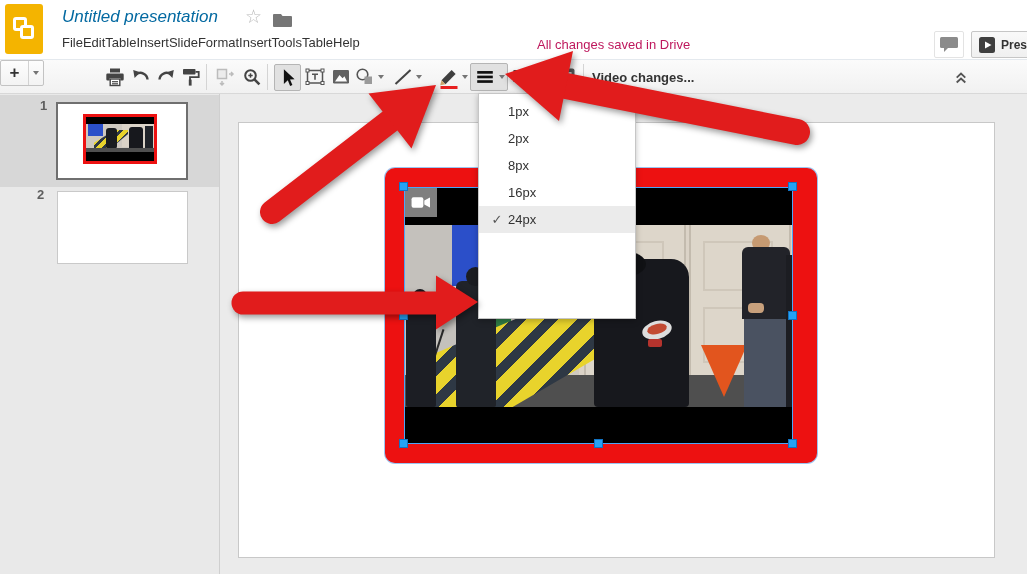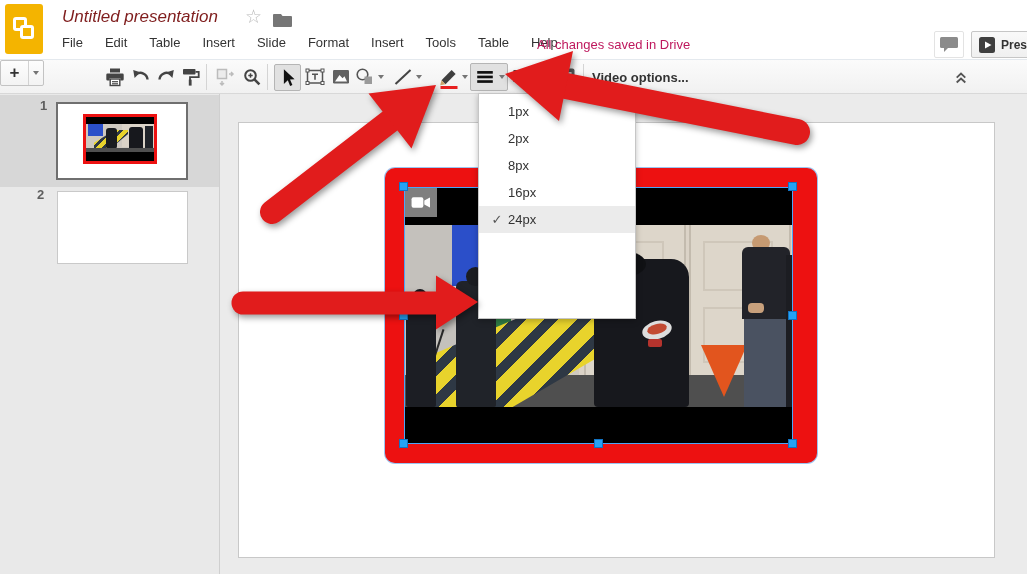--- a/index.html
+++ b/index.html
@@ -10,24 +10,24 @@
     -webkit-font-smoothing: antialiased;
   }
   .abs { position:absolute; }
 
   
   .header { position:absolute; left:0; top:0; width:1027px; height:60px; background:#fff; border-bottom:1px solid #e4e9ee; }
   .logo { position:absolute; left:5px; top:4px; width:38px; height:50px; background:#f4b400; border-radius:3px; }
   .logo .sq { position:absolute; width:14px; height:14px; border:3px solid #fff; border-radius:3px; }
   .logo .sq.back { left:8px; top:13px; }
   .logo .sq.front { left:15px; top:21px; background:#f4b400; }
-  .doc-title { position:absolute; left:62px; top:7px; font-size:17px; font-style:italic; color:#7f1d1d; }
+  .doc-title { position:absolute; left:62px; top:7px; font-size:17px; font-style:italic; color:#0369a1; }
   .star { position:absolute; left:245px; top:6px; font-size:19px; color:#b9b9b9; line-height:22px; }
   .folder-ic { position:absolute; left:273px; top:12px; }
-  .menubar { position:absolute; left:62px; top:35px; display:flex; gap:22px; font-size:13px; color:#333; }
+  .menubar { position:absolute; left:62px; top:35px; display:flex; font-size:13px; color:#333; }
   .menubar span { cursor:default; }
   .save-status { position:absolute; left:537px; top:37px; font-size:13px; color:#be185d; }
   .comment-btn { position:absolute; left:934px; top:31px; width:30px; height:27px; background:#fff; border:1px solid #e3e3e3; border-radius:2px; display:flex; align-items:center; justify-content:center; }
   .present-btn { position:absolute; left:971px; top:31px; width:72px; height:27px; background:linear-gradient(#f9f9f9,#f0f0f0); border:1px solid #c6c6c6; border-radius:2px; display:flex; align-items:center; gap:6px; padding-left:7px; font-size:12px; font-weight:bold; color:#333; }
 
   
   .toolbar { position:absolute; left:0; top:60px; width:1027px; height:34px; background:linear-gradient(#fbfbfb,#f1f1f1); border-bottom:1px solid #d8d8d8; }
   .tbtn { position:absolute; display:flex; align-items:center; justify-content:center; }
   .plus-btn { left:56px; top:4px; width:44px; height:26px; background:linear-gradient(#fdfdfd,#f3f3f3); border:1px solid #c3c3c3; border-radius:2px; display:flex; }
   .plus-btn .plus-cell { width:27px; height:100%; display:flex; align-items:center; justify-content:center; font-size:17px; font-weight:bold; color:#333; }
@@ -234,21 +234,21 @@
   </div>
   <div class="tbtn" style="left:553px;top:5px">
     <svg width="24" height="24" viewBox="0 0 24 24">
         <rect x="2.5" y="3.5" width="19" height="16.5" rx="2" fill="#5b5b5b"></rect>
         <line x1="6" y1="8" x2="18.5" y2="8" stroke="#f5f5f5" stroke-width="1.7"></line>
         <line x1="6" y1="11.7" x2="18.5" y2="11.7" stroke="#f5f5f5" stroke-width="1.7"></line>
         <line x1="6" y1="15.4" x2="15.5" y2="15.4" stroke="#f5f5f5" stroke-width="1.7"></line>
       </svg>
   </div>
   <div class="sep" style="left:583px"></div>
-  <div class="vo-label">Video options...</div>
+  <div class="vo-label">Video changes...</div>
   <div class="collapse-btn">
     <svg width="22" height="22" viewBox="0 0 24 24">
         <path d="M7.3 12.6 L12 8.2 L16.7 12.6" stroke="#555" stroke-width="2" fill="none"></path>
         <path d="M7.3 18 L12 13.6 L16.7 18" stroke="#555" stroke-width="2" fill="none"></path>
       </svg>
   </div>
 </div>
 
 <div class="filmstrip">
   <div class="sel-row"></div>

